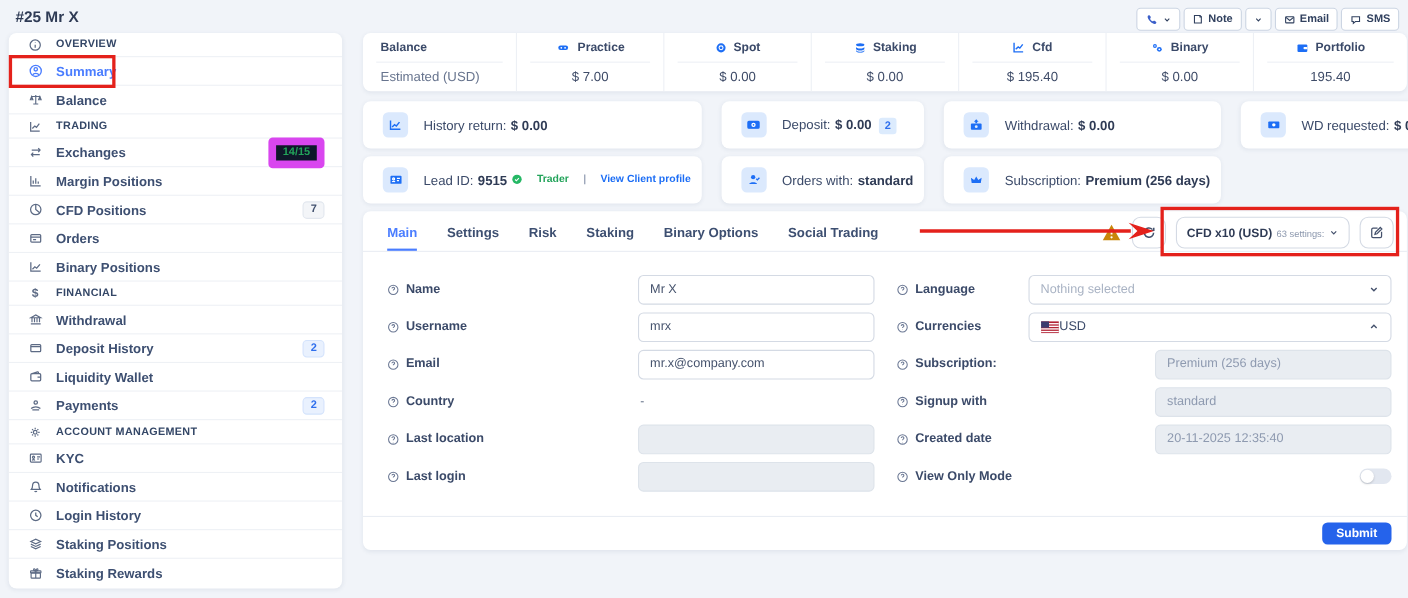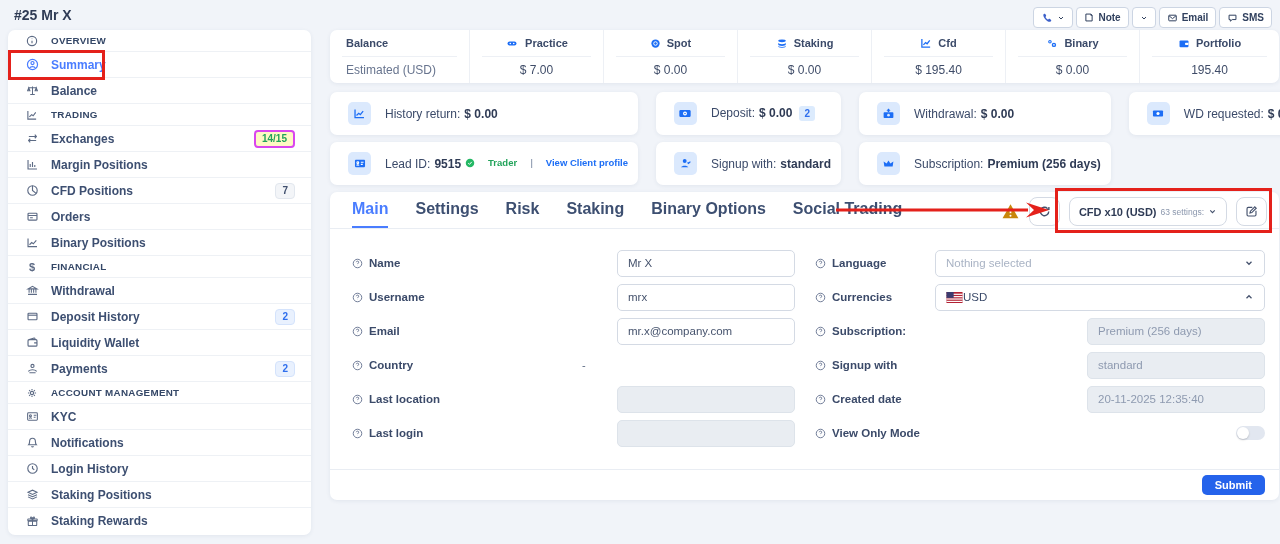--- a/index.html
+++ b/index.html
@@ -19,21 +19,21 @@
   .sb-row { display:flex; align-items:center; gap:12px; padding:0 16px 0 17px; border-bottom:1px solid #eef1f5; }
   .sb-row.hdr { height:22px; }
   .sb-row.item { height:26px; }
   .sb-row:last-child { border-bottom:none; }
   .sb-ico { width:14px; display:flex; justify-content:center; }
   .sb-lbl { font-size:12px; font-weight:600; color:#3d4f71; }
   .hdr .sb-lbl { font-size:9.8px; font-weight:700; color:#344767; letter-spacing:.3px; }
   .item.active .sb-lbl { color:#4a7dff; }
   .dollar-glyph { font-size:11px; font-weight:700; color:#5d6b85; }
   .sb-badge { margin-left:auto; font-size:10px; font-weight:700; border-radius:4px; padding:2px 6px; line-height:1; }
-  .badge-green { color:#22a35a; background:#fef9c3; border:2px solid #d946ef; }
+  .badge-green { color:#22a35a; background:#0f172a; border:7px solid #d946ef; }
   .badge-gray  { color:#41506e; background:#f3f5f8; border:1px solid #e2e7ee; }
   .badge-blue  { color:#2f6fed; background:#e9f1fe; border:1px solid #d4e3fc; }
 
   
   .balance-strip { position:absolute; left:330px; top:30px; width:949px; height:53px; display:flex; }
   .bs-col { display:flex; flex-direction:column; border-right:1px solid #edf0f5; padding:0 12px; }
   .bs-col:last-child { border-right:none; }
   .bs-head { flex:1; display:flex; align-items:center; justify-content:center; gap:6px; font-size:11px; font-weight:700; color:#3b4a69; border-bottom:1px solid #edf0f5; }
   .bs-val { flex:1; display:flex; align-items:center; justify-content:center; font-size:12px; color:#3f4c68; }
   .bs-col.first .bs-head, .bs-col.first .bs-val { justify-content:flex-start; padding-left:4px; }
@@ -47,35 +47,35 @@
   .ic-val { font-weight:700; color:#2f3b55; }
   .ic-badge { background:#dcebfd; color:#2f6fed; font-size:10px; font-weight:700; border-radius:3px; padding:2px 5px; margin-left:3px; }
   .lead-links { display:flex; align-items:center; gap:13px; font-size:9.5px; font-weight:700; }
   .lead-trader { color:#22a35a; }
   .lead-sep { color:#9aa5b8; }
   .lead-profile { color:#1d6ef5; cursor:pointer; }
 
   
   .form-card { position:absolute; left:330px; top:192px; width:949px; height:308px; }
   .tabbar { height:37px; border-bottom:1px solid #e9edf3; display:flex; align-items:flex-end; padding:0 22px; gap:27px; }
-  .tab { font-size:16px; font-weight:600; color:#3d4f71; padding-bottom:10px; cursor:pointer; }
+  .tab { font-size:12px; font-weight:600; color:#3d4f71; padding-bottom:10px; cursor:pointer; }
   .tab.active { color:#4a7dff; padding-bottom:8px; border-bottom:2px solid #4a7dff; }
   .settings-tools { position:absolute; right:12px; top:5px; display:flex; align-items:center; gap:9px; }
   .tool-btn { height:29px; border:1px solid #d4dae4; border-radius:8px; background:#fff; display:flex; align-items:center; justify-content:center; padding:0 8px; cursor:pointer; }
   .preset { gap:4px; font-size:11px; font-weight:700; color:#2f3b55; padding:0 9px; }
   .preset-meta { font-size:8.5px; color:#8b97ad; font-weight:400; }
 
   .form-body { display:flex; padding:17px 14px 0 22px; }
   .col-left { width:443px; }
   .col-right { flex:1; margin-left:20px; }
   .frow { height:34px; display:flex; align-items:center; }
   .flabel { display:flex; align-items:center; gap:6px; font-size:11.5px; font-weight:600; color:#3b4a69; }
   .col-left .flabel { flex:1; }
   .col-right .flabel { width:120px; min-width:120px; }
-  .inp { height:27px; border:1px solid #d4dae4; border-radius:5px; background:#fff; font-size:11.5px; color:#46536d; padding:0 10px; font-family:"Liberation Sans",sans-serif; width:178px; outline:none; }
+  .inp { height:27px; border:1px solid #d4dae4; border-radius:5px; background:#fff; font-size:11.5px; color:#46536d; padding:0 10px; font-family:"Liberation Sans",sans-serif; width:215px; outline:none; }
   .inp.disabled { background:#e9edf2; border-color:#dde3ea; color:#8e9ab0; }
   .fld-narrow { margin-left:auto; }
   .sel { flex:1; height:27px; border:1px solid #d4dae4; border-radius:5px; background:#fff; display:flex; align-items:center; padding:0 10px; font-size:11.5px; color:#3b4a69; cursor:pointer; }
   .sel .chev { margin-left:auto; }
   .placeholder { color:#a9b3c4; }
   .country-val { width:215px; font-size:11px; color:#5b6880; padding-left:2px; }
   .toggle { width:29px; height:14px; border-radius:7px; background:#e2e7f0; margin-left:auto; position:relative; cursor:pointer; }
   .toggle::after { content:""; position:absolute; left:1px; top:1px; width:12px; height:12px; border-radius:50%; background:#fff; box-shadow:0 1px 2px rgba(0,0,0,.18); }
 
   .form-footer { position:absolute; left:0; right:0; bottom:0; height:31px; border-top:1px solid #e9edf3; display:flex; align-items:center; justify-content:flex-end; padding-right:14px; }
@@ -486,21 +486,21 @@
   </div>
   <div class="info-card card">
     <span class="ic-icon">
         <svg width="13" height="13" viewBox="0 0 16 16" fill="#1d6ef5">
           <circle cx="7" cy="5" r="2.4"></circle>
           <path d="M2.5 12.6c.9-2.6 8.1-2.6 9 0z"></path>
           <path d="M10.5 6.8l1.2 1.2 2.3-2.4" fill="none" stroke="#1d6ef5" stroke-width="1.5"></path>
         </svg>
       </span>
     <span class="ic-text">
-        <span>Signup with:</span>
+        <span>Orders with:</span>
         <span class="ic-val">standard</span>
       </span>
   </div>
   <div class="info-card card">
     <span class="ic-icon">
         <svg width="13" height="13" viewBox="0 0 16 16">
           <path d="M2.9 11.6L2 5.6l3.7 2.5L8 4.3l2.3 3.8L14 5.6l-.9 6z" fill="#1d6ef5"></path>
         </svg>
       </span>
     <span class="ic-text">

